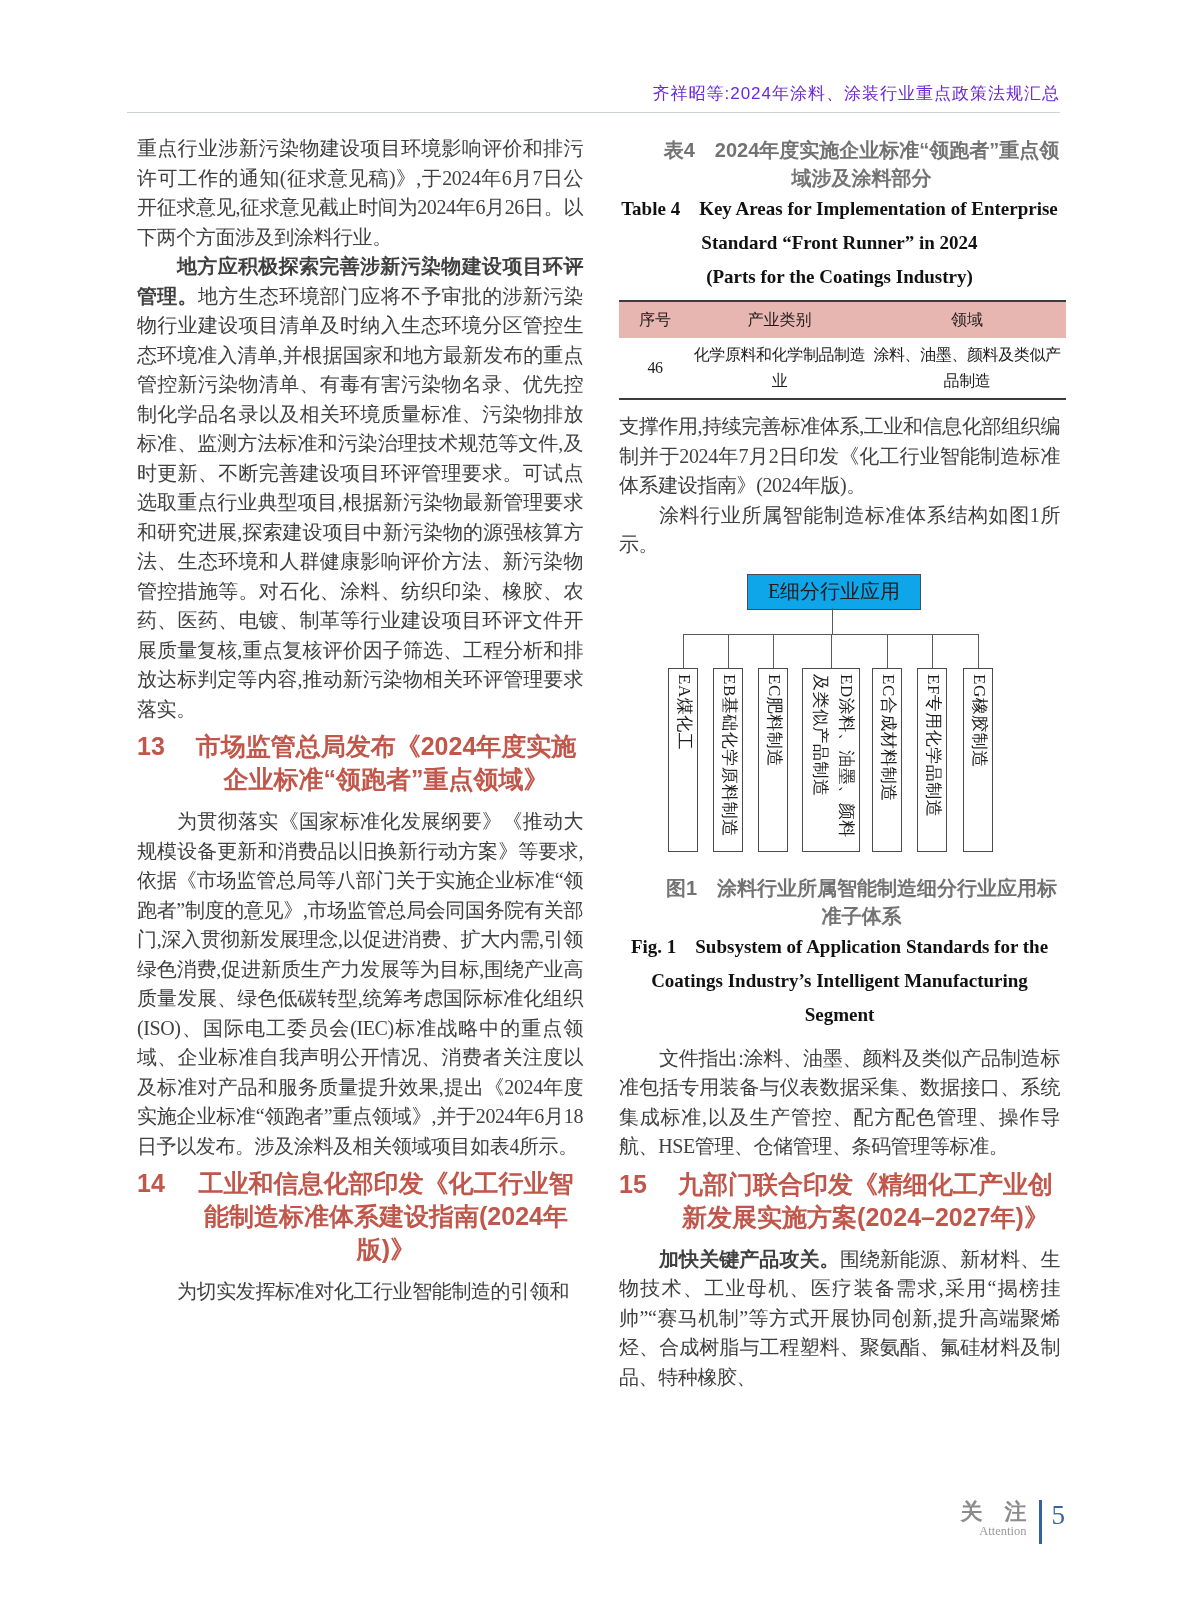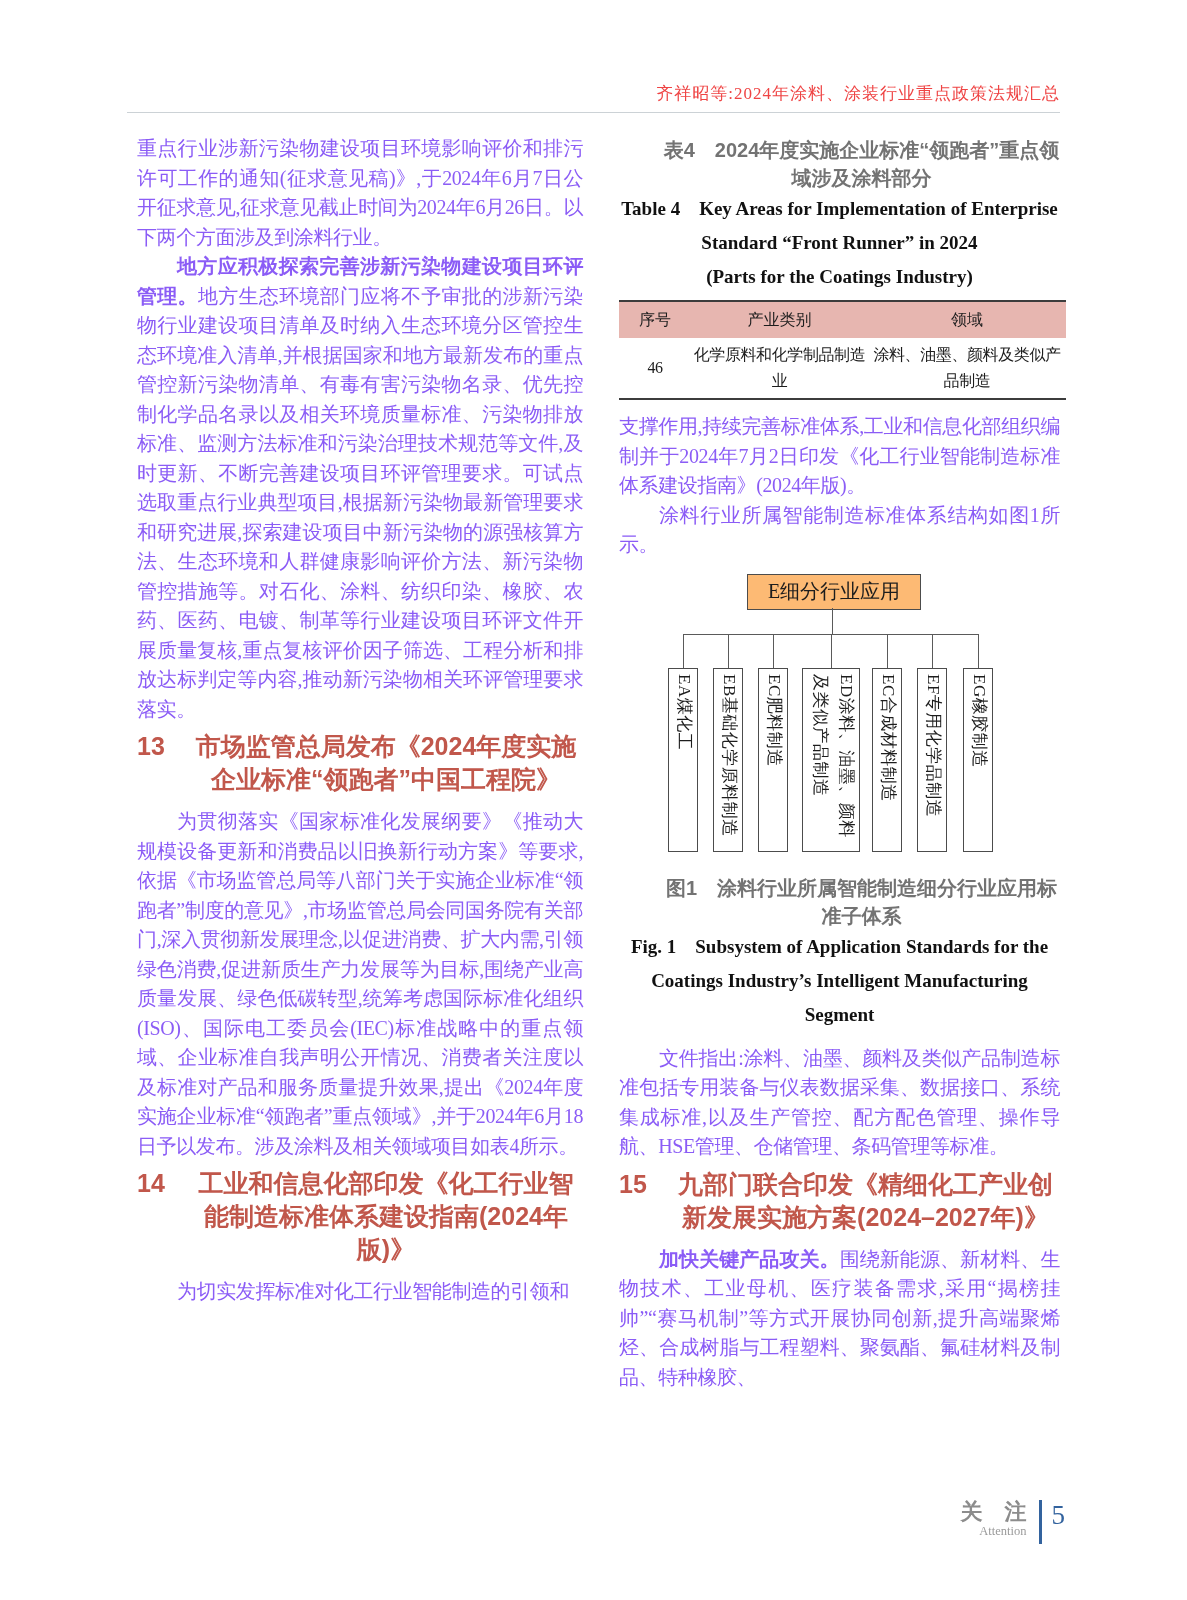--- a/index.html
+++ b/index.html
@@ -2,32 +2,32 @@
 <html><head>
 <meta charset="utf-8">
 <style>
   html,body { margin:0; padding:0; background:#ffffff; }
   .page {
     position:relative; width:1187px; height:1600px; background:#ffffff;
     overflow:hidden; font-family:"Liberation Serif","DejaVu Serif",serif; color:#1d1d1d;
   }
   .running-head {
     position:absolute; top:82px; right:127px;
-    font-family:Liberation Serif, serif;
-    font-size:17px; color:#ef4444; letter-spacing:1px;
+    font-family:Liberation Sans, sans-serif;
+    font-size:17px; color:#6d28d9; letter-spacing:1px;
   }
   .head-rule { position:absolute; top:112px; left:127px; width:933px; height:1px; background:#ccd2d6; }
 
   .columns { position:absolute; top:134px; left:137px; display:flex; gap:36px; }
   .col-left  { width:446px; }
   .col-right { width:441px; }
 
   p.body {
     margin:0; font-size:20px; line-height:29.5px; text-align:justify;
-    letter-spacing:-0.4px; color:#8b5cf6;
+    letter-spacing:-0.4px; color:#404040;
   }
   p.indent { text-indent:2em; }
   .lead { font-family:"Liberation Sans","DejaVu Sans",sans-serif; font-weight:700; }
 
   h2.section {
     display:flex; margin:6px 0 11px; color:#c1574b;
     font-family:"Liberation Sans","DejaVu Sans",sans-serif;
     font-weight:700; font-size:25px; line-height:33px;
   }
   h2.section .num { flex:none; width:52px; }
@@ -45,21 +45,21 @@
   table.dtable th {
     background:#e7b6b0; font-weight:400; height:34px; text-align:center;
     letter-spacing:0;
   }
   table.dtable td { text-align:center; padding:4px 2px; line-height:26px; letter-spacing:-0.4px; }
   .cw1 { width:70px; } .cw2 { width:175px; } .cw3 { width:196px; }
 
   .figure { position:relative; width:441px; height:290px; margin:12px 0 12px; }
   .fig-root {
     position:absolute; left:128px; top:2px; width:172px; height:34px;
-    border:1px solid #4c4c4c; text-align:center; font-size:20px; line-height:33px; background:#fdba74;
+    border:1px solid #4c4c4c; text-align:center; font-size:20px; line-height:33px; background:#0ea5e9;
   }
   .fig-line { position:absolute; background:#5a5a5a; }
   .fig-box {
     position:absolute; top:96px; height:184px; border:1px solid #4c4c4c; background:#fff;
     writing-mode:vertical-rl; text-orientation:sideways;
     font-size:17px; line-height:26px; letter-spacing:0.5px;
     padding-top:5px; box-sizing:border-box; text-align:left;
   }
   .figcap { text-align:center; margin:2px 0 12px; }
   .figcap .cap-en { display:block; }
@@ -82,21 +82,21 @@
   <div class="head-rule"></div>
 
   <div class="columns">
 
     <div class="col-left">
       <p class="body"><span class="lead"></span><span>重点行业涉新污染物建设项目环境影响评价和排污许可工作的通知(征求意见稿)》,于2024年6月7日公开征求意见,征求意见截止时间为2024年6月26日。以下两个方面涉及到涂料行业。</span></p>
       <p class="body indent"><span class="lead">地方应积极探索完善涉新污染物建设项目环评管理。</span><span>地方生态环境部门应将不予审批的涉新污染物行业建设项目清单及时纳入生态环境分区管控生态环境准入清单,并根据国家和地方最新发布的重点管控新污染物清单、有毒有害污染物名录、优先控制化学品名录以及相关环境质量标准、污染物排放标准、监测方法标准和污染治理技术规范等文件,及时更新、不断完善建设项目环评管理要求。可试点选取重点行业典型项目,根据新污染物最新管理要求和研究进展,探索建设项目中新污染物的源强核算方法、生态环境和人群健康影响评价方法、新污染物管控措施等。对石化、涂料、纺织印染、橡胶、农药、医药、电镀、制革等行业建设项目环评文件开展质量复核,重点复核评价因子筛选、工程分析和排放达标判定等内容,推动新污染物相关环评管理要求落实。</span></p>
 
       <h2 class="section">
         <span class="num">13</span>
-        <span class="stitle">市场监管总局发布《2024年度实施企业标准“领跑者”中国工程院》</span>
+        <span class="stitle">市场监管总局发布《2024年度实施企业标准“领跑者”重点领域》</span>
       </h2>
 
       <p class="body indent"><span class="lead"></span><span>为贯彻落实《国家标准化发展纲要》《推动大规模设备更新和消费品以旧换新行动方案》等要求,依据《市场监管总局等八部门关于实施企业标准“领跑者”制度的意见》,市场监管总局会同国务院有关部门,深入贯彻新发展理念,以促进消费、扩大内需,引领绿色消费,促进新质生产力发展等为目标,围绕产业高质量发展、绿色低碳转型,统筹考虑国际标准化组织(ISO)、国际电工委员会(IEC)标准战略中的重点领域、企业标准自我声明公开情况、消费者关注度以及标准对产品和服务质量提升效果,提出《2024年度实施企业标准“领跑者”重点领域》,并于2024年6月18日予以发布。涉及涂料及相关领域项目如表4所示。</span></p>
 
       <h2 class="section">
         <span class="num">14</span>
         <span class="stitle">工业和信息化部印发《化工行业智能制造标准体系建设指南(2024年版)》</span>
       </h2>
 
       <p class="body indent"><span class="lead"></span><span>为切实发挥标准对化工行业智能制造的引领和</span></p>

